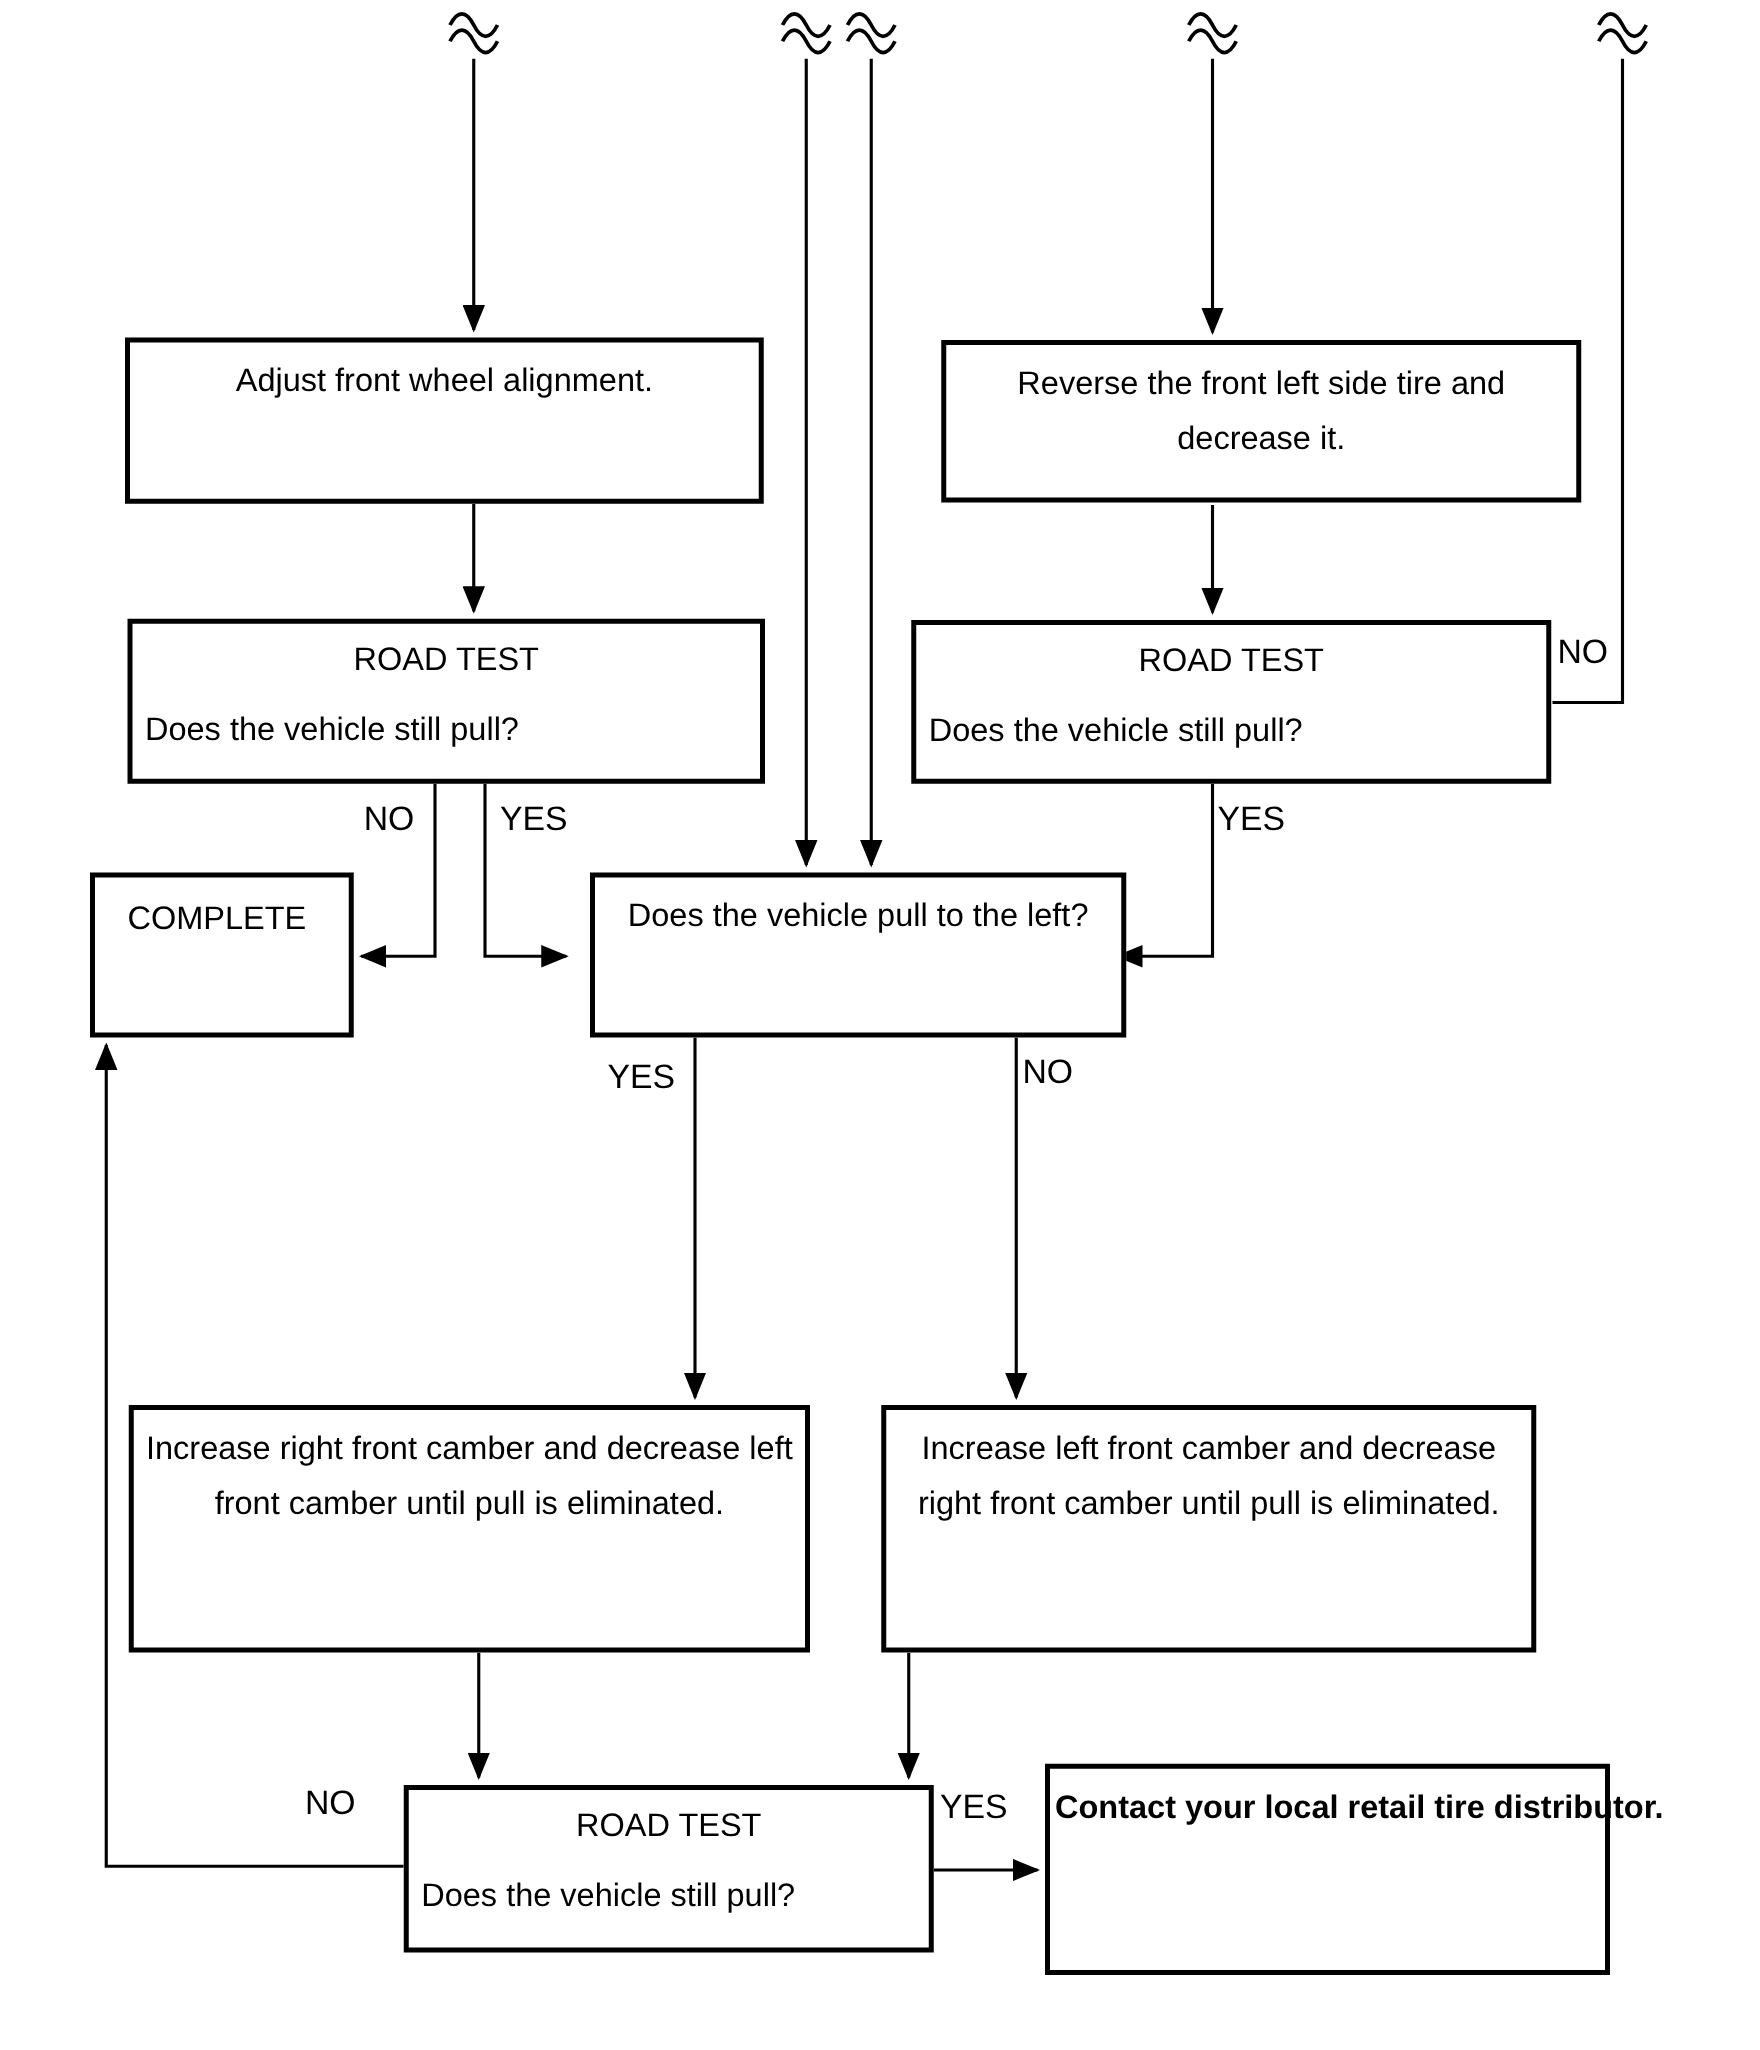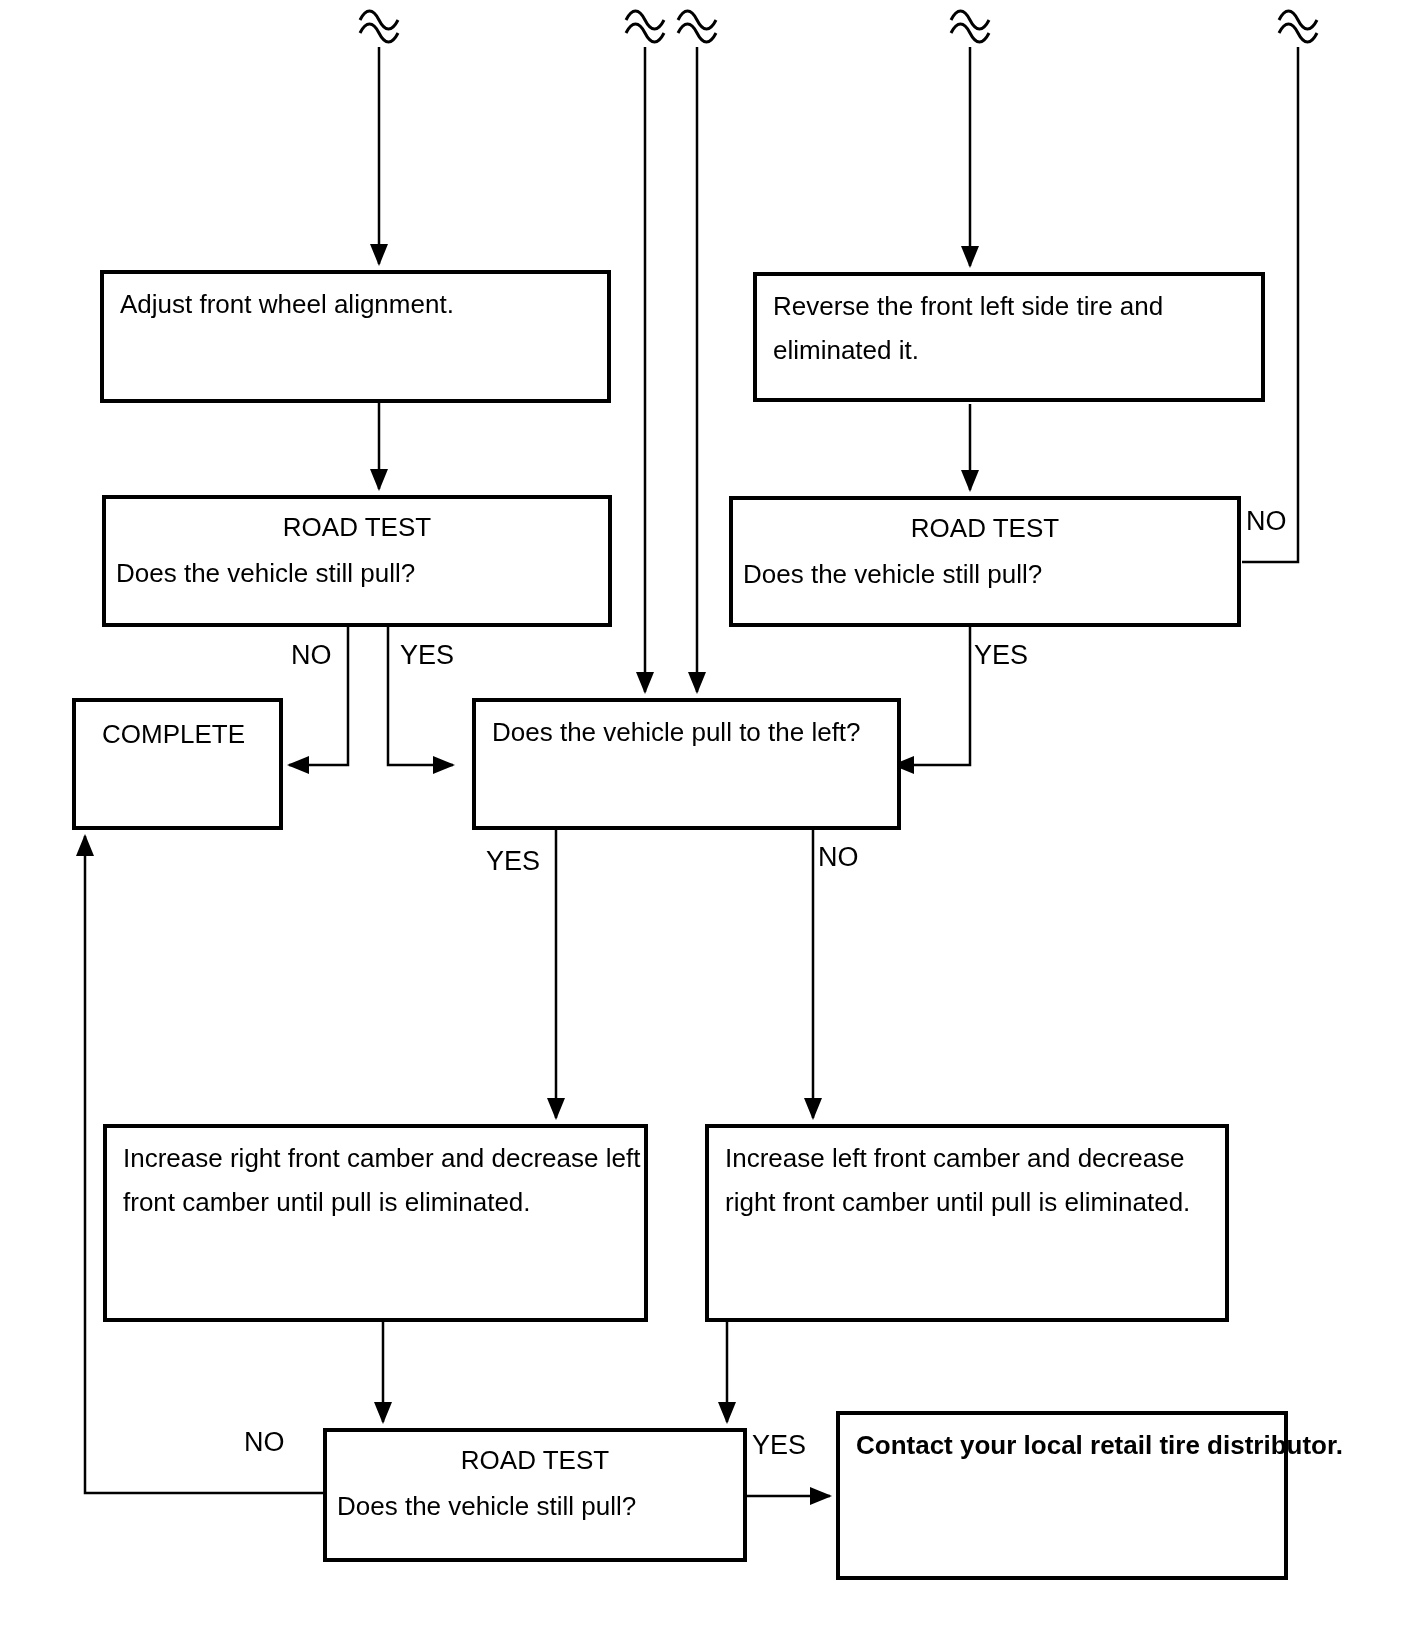--- a/index.html
+++ b/index.html
@@ -5,23 +5,23 @@
   html,body{margin:0;padding:0;background:#ffffff;}
   #canvas{
     position:relative;width:1408px;height:1640px;background:#ffffff;
     font-family:"Liberation Sans", sans-serif;color:#000;overflow:hidden;
   }
   #wires{position:absolute;left:0;top:0;width:1408px;height:1640px;}
   .box{
     position:absolute;border:4px solid #000;background:#ffffff;
     box-sizing:border-box;font-size:26px;line-height:44px;white-space:nowrap;
   }
-  .pad{padding:8px 16px;}
+  .pad{padding:8px 4px;text-align:center;}
   .box .title{text-align:center;margin-top:6px;}
-  .box .question{margin-top:2px;padding-left:10px;}
+  .box .question{margin-top:12px;padding-left:10px;}
   .lbl{
     position:absolute;font-size:27px;line-height:30px;white-space:nowrap;
   }
   .complete-text{padding:10px 0 0 26px;}
 </style>
 </head>
 <body>
 
 <div id="canvas">
 
@@ -72,21 +72,21 @@
       <path d="M747,1496 H830" marker-end="url(#arrow)"></path>
     </g>
   </svg>
 
   <div class="box pad" style="left:100px;top:270px;width:511px;height:133px;">
     <div>Adjust front wheel alignment.</div>
   </div>
 
   <div class="box pad" style="left:753px;top:272px;width:512px;height:130px;">
     <div>Reverse the front left side tire and</div>
-    <div>eliminated it.</div>
+    <div>decrease it.</div>
   </div>
 
   <div class="box" style="left:102px;top:495px;width:510px;height:132px;">
     <div class="title">ROAD TEST</div>
     <div class="question">Does the vehicle still pull?</div>
   </div>
 
   <div class="box" style="left:729px;top:496px;width:512px;height:131px;">
     <div class="title">ROAD TEST</div>
     <div class="question">Does the vehicle still pull?</div>

